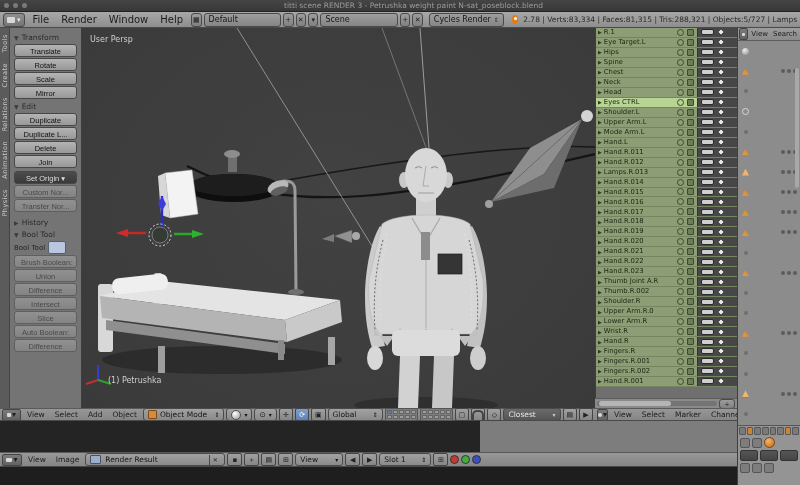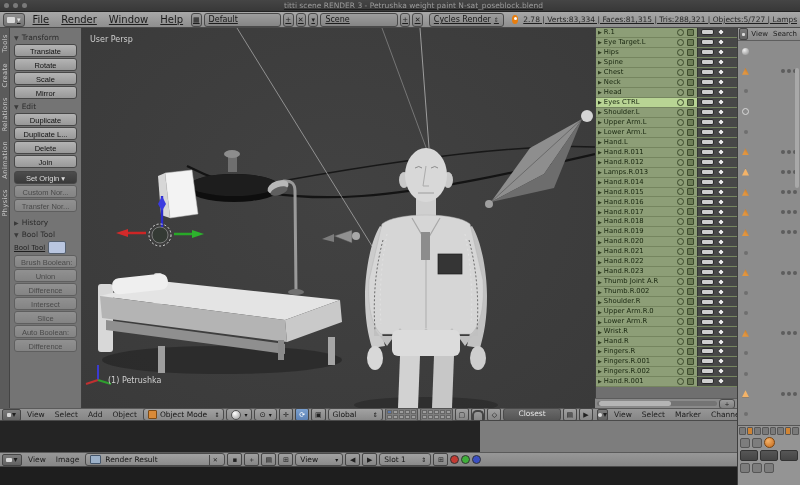--- a/index.html
+++ b/index.html
@@ -1,20 +1,20 @@
 <!DOCTYPE html>
 <html><head>
 <meta charset="utf-8">
 <style>
   html,body{margin:0;padding:0;}
   body{width:800px;height:485px;position:relative;overflow:hidden;
        font-family:"DejaVu Sans",sans-serif;font-size:8px;color:#1e1e1e;
        background:#1c1c1c;}
   .abs{position:absolute;box-sizing:border-box;}
-  .flex{display:flex;align-items:center;text-decoration:underline;}
+  .flex{display:flex;align-items:center;}
 
   
   #titlebar{left:0;top:0;width:800px;height:12px;background:linear-gradient(#454545,#383838);
             border-bottom:1px solid #222;}
   #titlebar .dot{width:5px;height:5px;border-radius:50%;background:#7a7a7a;margin-left:4px;}
   #title-text{flex:1;text-align:center;color:#9b9b9b;font-size:7.5px;line-height:12px;
               white-space:nowrap;overflow:hidden;}
 
   
   #infobar{left:0;top:12px;width:800px;height:16px;background:linear-gradient(#a8a8a8,#8e8e8e);
@@ -377,21 +377,21 @@
       <span></span>
       <span></span>
       <span></span>
       <span></span>
   </span>
   <span class="manip">▢</span>
   <span class="manip">
       <span class="magnet"></span>
     </span>
   <span class="manip">◇</span>
-  <span class="hfield" style="width:50px;justify-content:space-between;background:linear-gradient(#6a6a6a,#555);color:#e6e6e6;flex-direction:column;">
+  <span class="hfield" style="width:50px;justify-content:space-between;background:linear-gradient(#6a6a6a,#555);color:#e6e6e6;">
     <span>Closest</span>
       <span style="font-size:6px;color:#ccc;">▾</span>
   </span>
   <span class="manip">▤</span>
   <span class="manip">▶</span>
 </div>
 
 <div id="dope" class="abs">
   <div id="dope-rows">
 
@@ -500,21 +500,21 @@
         <span class="ic"></span>
         <span class="ic sq"></span>
         <span class="keyarea">
           <span class="pill"></span>
           <span class="kdiam"></span>
         </span>
       </div>
 
       <div class="drow">
         <span class="tri">▶</span>
-        <span class="nm">Lower Arm.L</span>
+        <span class="nm">Mode Arm.L</span>
         <span class="ic"></span>
         <span class="ic sq"></span>
         <span class="keyarea">
           <span class="pill"></span>
           <span class="kdiam"></span>
         </span>
       </div>
 
       <div class="drow">
         <span class="tri">▶</span>

